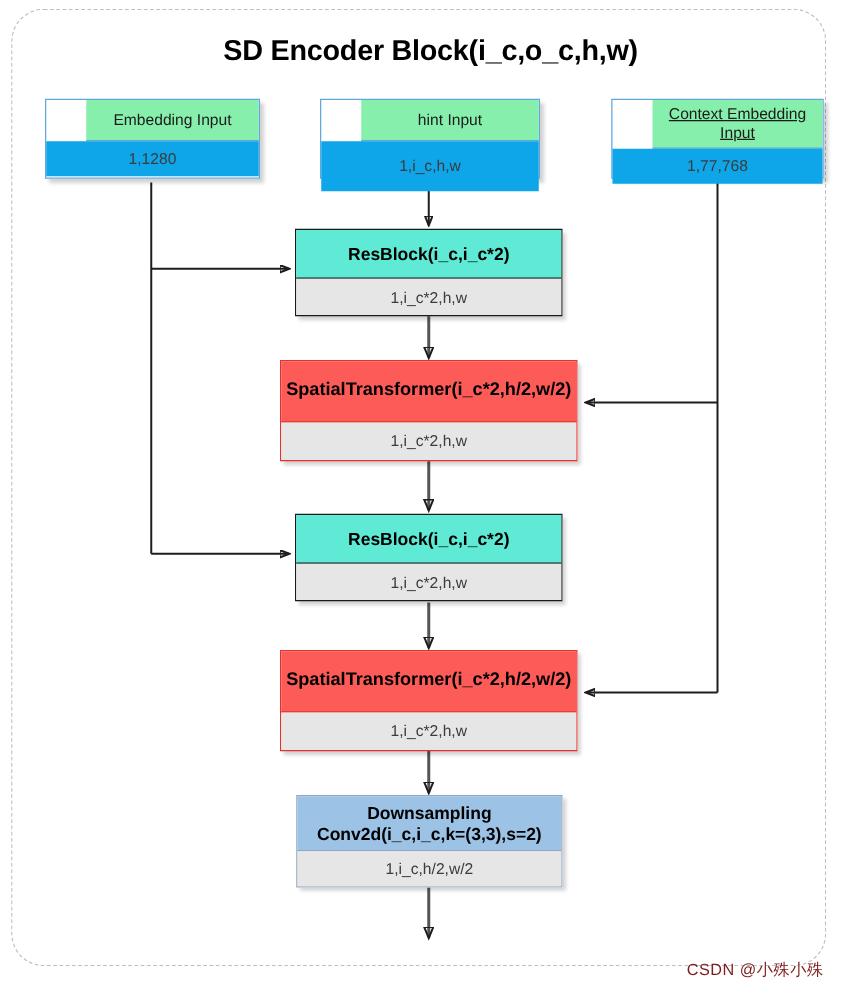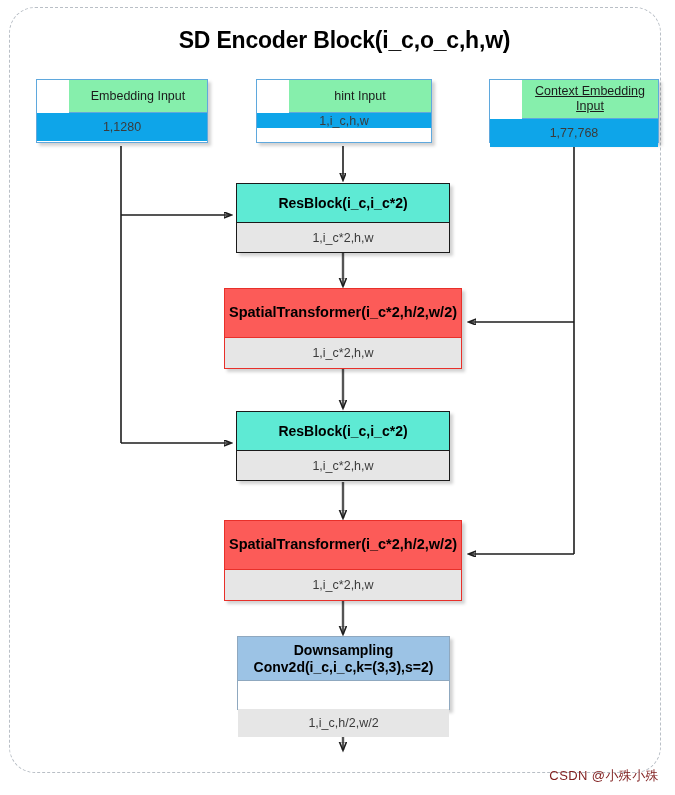--- a/index.html
+++ b/index.html
@@ -123,21 +123,20 @@
     background: #9cc3e5;
     color: #000000;
     font-size: 14px;
     border-bottom: 1.5px solid #8fa8bf;
     flex-direction: column;
     justify-content: center;
   }
   .node.downsample .head .l2 { font-size: 14px; }
   .node.downsample .body {
     background: #e6e6e6;
-    margin-top: 28px;
   }
 
   
   .edges {
     position: absolute;
     left: 0; top: 0;
     width: 675px; height: 795px;
     pointer-events: none;
   }
   .edges path, .edges line {
@@ -205,21 +204,21 @@
     <line class="thick" x1="343" y1="710" x2="343" y2="750" marker-end="url(#arrowGray)"></line>
   </svg>
 
   <div class="node input" style="left:36px; top:79px; width:172px; height:64px;">
     <div class="head" style="height:33px;">Embedding Input</div>
     <div class="body" style="height:28px;">1,1280</div>
   </div>
 
   <div class="node input" style="left:256px; top:79px; width:176px; height:64px;">
     <div class="head" style="height:33px;">hint Input</div>
-    <div class="body" style="height:15px;">1,i_c,h,w</div>
+    <div class="body" style="height:40px;">1,i_c,h,w</div>
   </div>
 
   <div class="node input" style="left:489px; top:79px; width:170px; height:64px;">
     <div class="head" style="height:39px;text-decoration:underline;">Context Embedding Input</div>
     <div class="body" style="height:28px;">1,77,768</div>
   </div>
 
   <div class="node resblock" style="left:236px; top:183px; width:214px; height:70px;">
     <div class="head" style="height:39px;">ResBlock(i_c,i_c*2)</div>
     <div class="body" style="height:29px;">1,i_c*2,h,w</div>

